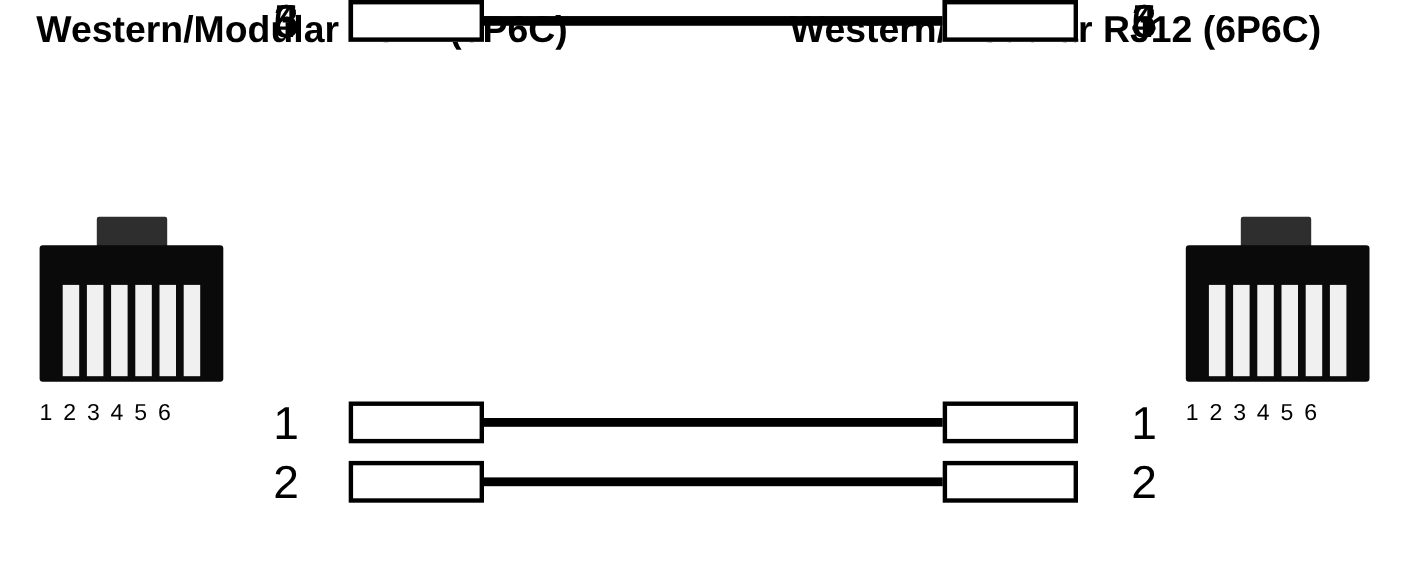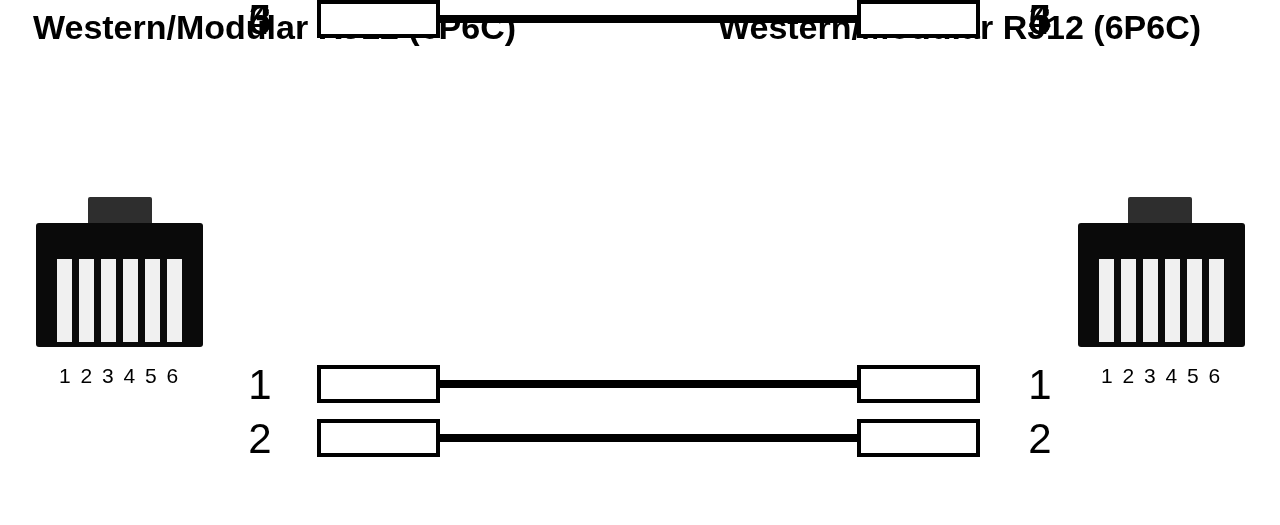--- a/index.html
+++ b/index.html
@@ -19,21 +19,21 @@
   
   .connector{position:absolute; top:197px; width:167px; height:200px;}
   .connector.cleft{left:36px;}
   .connector.cright{left:1078px;}
   .connector .tab{position:absolute; top:0; width:64px; height:30px; background:var(--connector-tab); border-radius:2px 2px 0 0;}
   .connector.cleft .tab{left:52px;}
   .connector.cright .tab{left:50px;}
   .connector .cbody{position:absolute; top:26px; left:0; width:167px; height:124px; background:var(--connector-body);
     border-radius:3px; box-sizing:border-box; padding:0 21px 5px; display:flex; justify-content:space-between; align-items:flex-end;}
   .connector .slot{width:15px; height:83px; background:var(--slot);}
-  .connector .pins{position:absolute; top:167px; left:0; width:100%; text-align:center; font-size:21px; letter-spacing:2px; white-space:nowrap;}
+  .connector .pins{position:absolute; top:167px; left:0; width:100%; font-size:21px; letter-spacing:2px; white-space:nowrap;}
 
   
   .wrow{position:absolute; left:0; width:1280px; height:38px;}
   .wrow:nth-of-type(1){top:105px;}
   .wrow:nth-of-type(2){top:169px;}
   .wrow:nth-of-type(3){top:235px;}
   .wrow:nth-of-type(4){top:301px;}
   .wrow:nth-of-type(5){top:365px;}
   .wrow:nth-of-type(6){top:419px;}
   .pn{position:absolute; width:44px; height:38px; line-height:40px; font-size:42px; text-align:center;}

